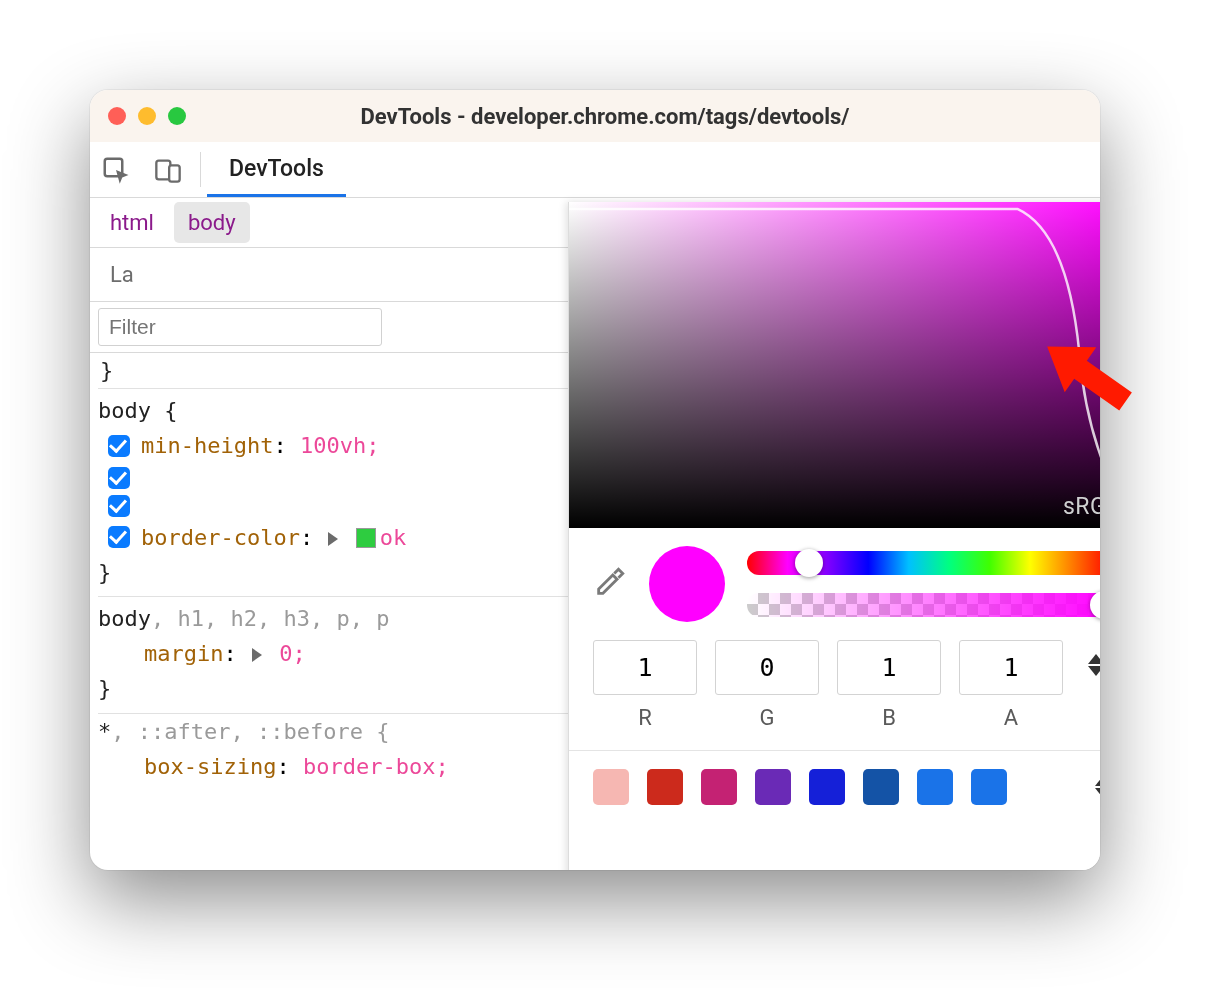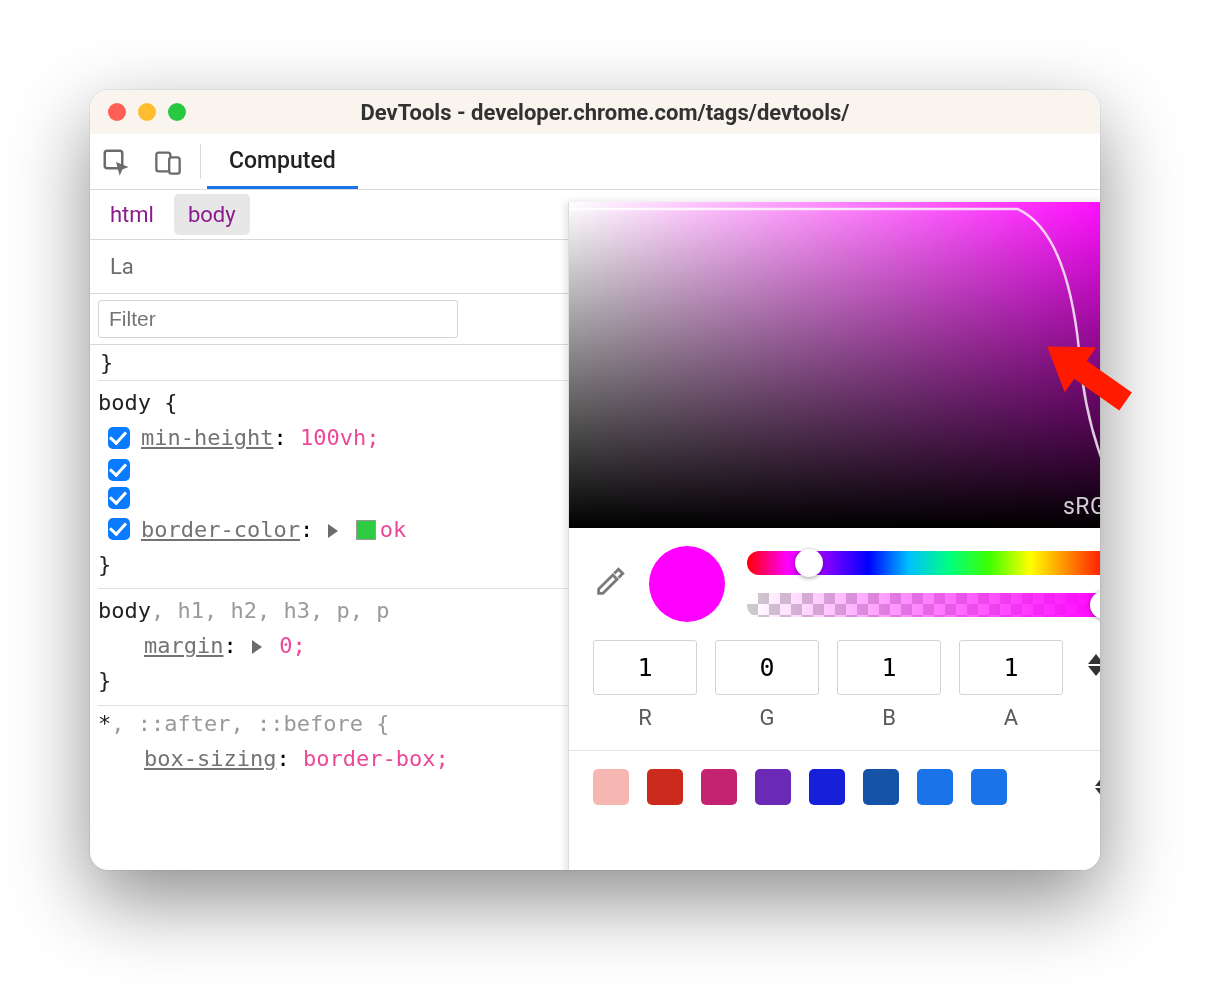--- a/index.html
+++ b/index.html
@@ -18,21 +18,21 @@
     top: 90px;
     width: 1010px;
     height: 780px;
     background: #ffffff;
     border-radius: 18px;
     box-shadow: 0 30px 80px rgba(0,0,0,0.45), 0 0 0 1px rgba(0,0,0,0.05);
     overflow: hidden;
   }
   
   .titlebar {
-    height: 44px;
+    height: 52px;
     background: #faf4ee;
     display: flex;
     align-items: center;
     padding: 12px 18px;
   }
   .traffic { display: flex; gap: 12px; margin-right: 20px; }
   .traffic-dot {
     width: 18px; height: 18px; border-radius: 50%;
   }
   .dot-close { background: #ff5f57; }
@@ -117,21 +117,21 @@
   .subtab.active {
     color: #222;
     border-bottom: 3px solid #1a73e8;
   }
   
   .filter-row {
     padding: 6px 8px;
     border-bottom: 1px solid #d9d9d9;
   }
   .filter-input {
-    width: 360px;
+    width: 284px;
     font-size: 21px;
     padding: 6px 10px;
     color: #7c7c7c;
     border: 1px solid #d1d1d1;
     border-radius: 3px;
     background: #fff;
   }
   
   .rules {
     font-family: Menlo, Consolas, monospace;
@@ -159,21 +159,21 @@
   }
   .chk::after {
     content: "";
     position: absolute;
     left: 5px; top: 1px;
     width: 7px; height: 13px;
     border: solid white;
     border-width: 0 3px 3px 0;
     transform: rotate(42deg);
   }
-  .prop { color: #737373; text-decoration: underline; }
+  .prop { color: #a16207; }
   .val  { color: #ec4899; }
   .swatch {
     display: inline-block;
     width: 20px; height: 20px;
     border: 1px solid #999;
     vertical-align: -3px;
     margin-right: 4px;
   }
   .tri {
     display: inline-block;
@@ -342,21 +342,21 @@
       </svg>
     </div>
     <div class="toolbtn">
       <svg width="30" height="28" viewBox="0 0 24 24" fill="none" stroke="currentColor" stroke-width="2">
         <rect x="2" y="4" width="12" height="16" rx="2"></rect>
         <rect x="13" y="8" width="9" height="14" rx="2" fill="#fff"></rect>
       </svg>
     </div>
     <div class="tool-sep"></div>
     <div class="panel-tabs">
-      <div class="panel-tab active">Computed</div>
+      <div class="panel-tab active">DevTools</div>
     </div>
   </div>
 
   <div class="crumbs-row">
     <div class="crumb">html</div>
     <div class="crumb selected">body</div>
   </div>
 
   <div class="subtabs-row">
     <div class="subtab">La</div>

